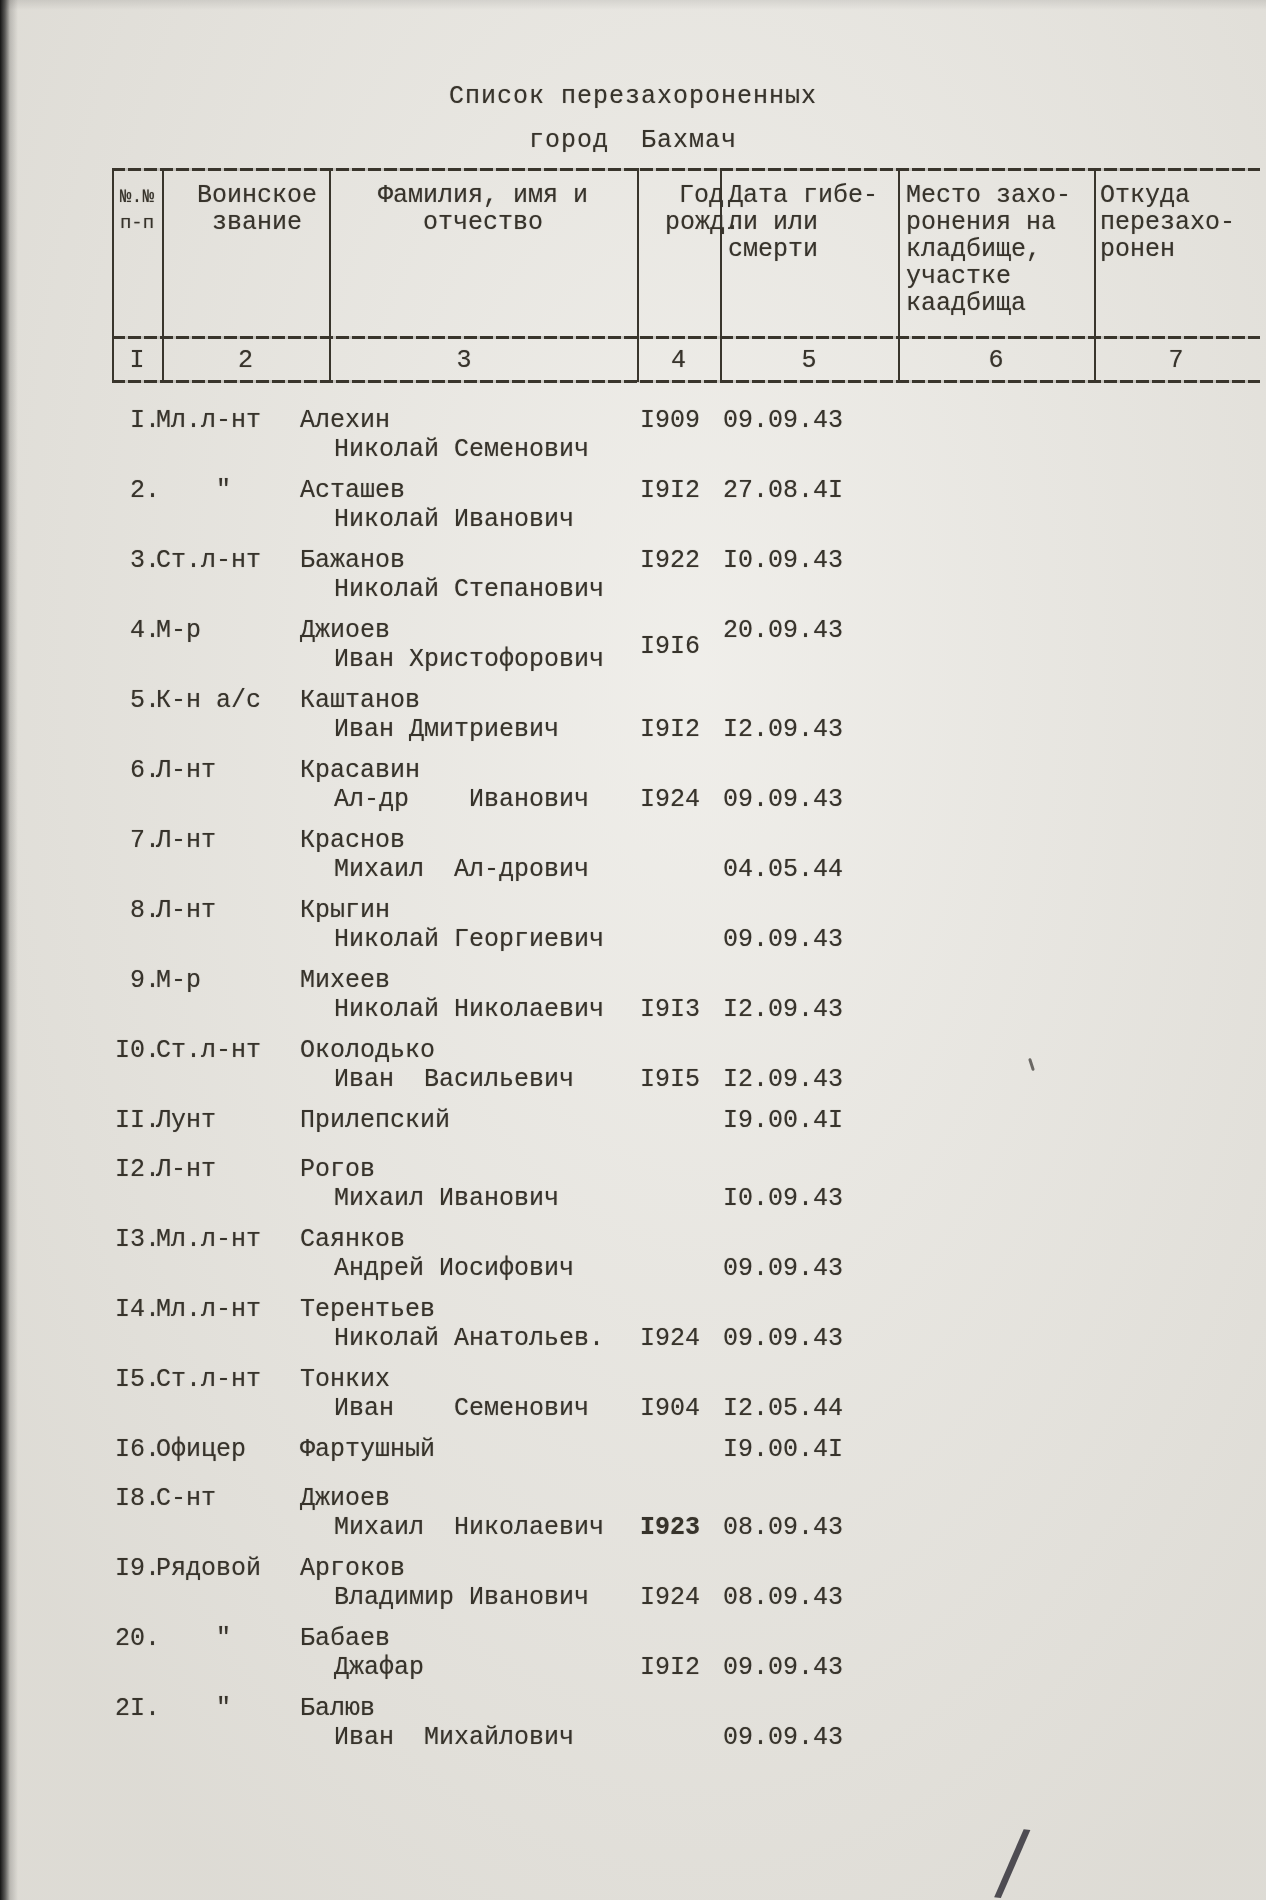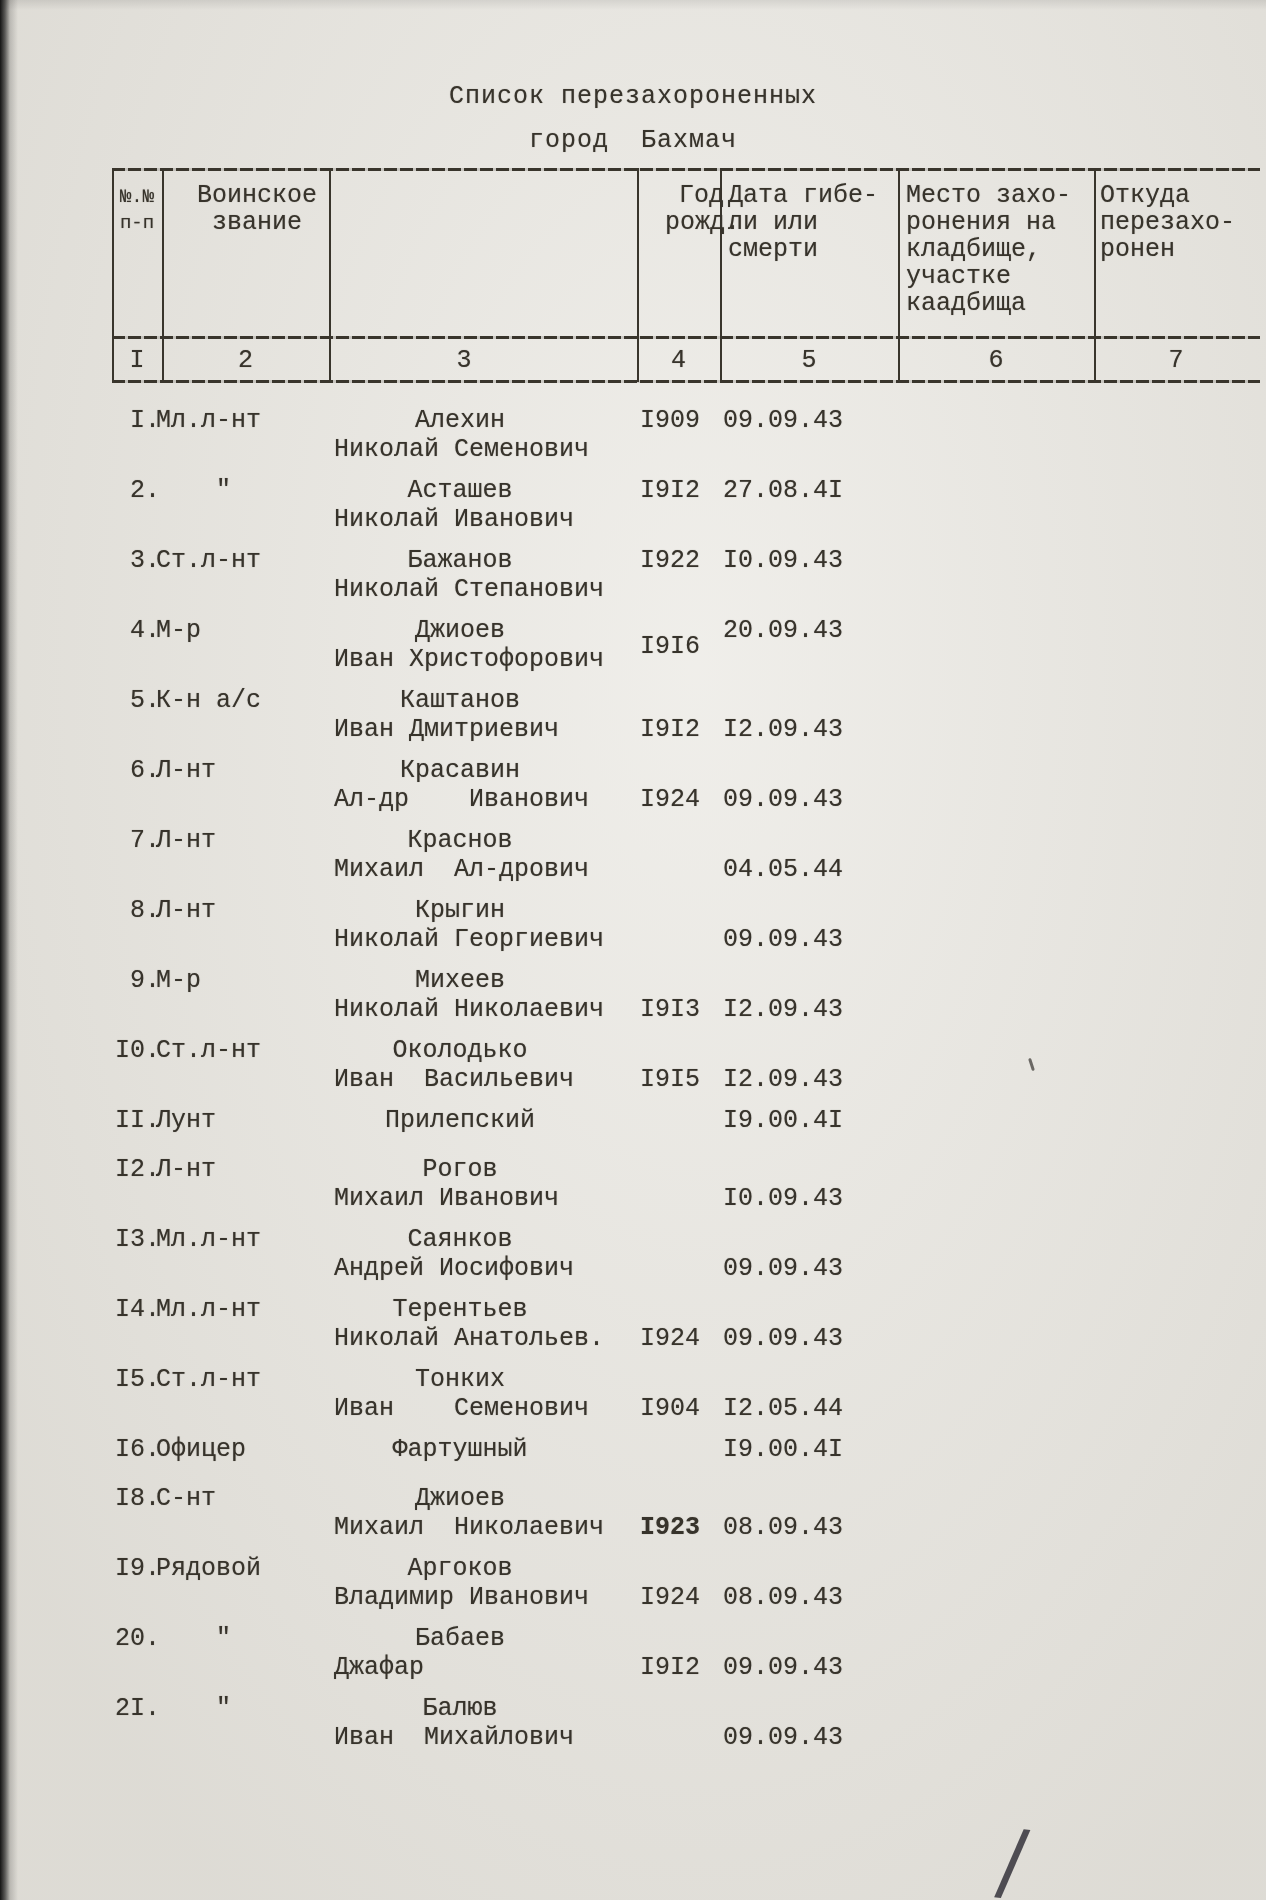--- a/index.html
+++ b/index.html
@@ -63,21 +63,21 @@
   .rows{
     position:absolute;left:0;top:406px;width:1266px;
   }
   .row{position:relative;height:58px;margin-bottom:12px;}
   .row.single{height:29px;margin-bottom:20px;}
   .cell{
     position:absolute;top:0;font-size:25px;line-height:29px;white-space:pre;
   }
   .num{left:100px;width:60px;text-align:right;}
   .rank{left:156px;}
-  .surname{left:300px;width:320px;text-align:center;}
+  .surname{left:300px;width:320px;}
   .fullname{left:334px;top:29px;}
   .year{left:640px;}
   .date{left:723px;}
   .pen-slash{
     position:absolute;left:998px;top:1818px;
     font-size:86px;color:#4e4c52;font-family:"DejaVu Serif",serif;
     transform:rotate(6deg);line-height:86px;
   }
   .pen-dot{
     position:absolute;left:1030px;top:1058px;width:3px;height:13px;
@@ -102,20 +102,22 @@
   <div class="vline" style="left:329px;"></div>
   <div class="vline" style="left:637px;"></div>
   <div class="vline" style="left:720px;"></div>
   <div class="vline" style="left:898px;"></div>
   <div class="vline" style="left:1094px;"></div>
 
   <div class="hcell h1 ink">№.№
 п-п</div>
   <div class="hcell h2 ink">Воинское
 звание</div>
+  <div class="hcell h3 ink">Фамилия, имя и
+отчество</div>
   <div class="hcell h4 ink">Год
 рожд.</div>
   <div class="hcell h5 ink">Дата гибе-
 ли или
 смерти</div>
   <div class="hcell h6 ink">Место захо-
 ронения на
 кладбище,
 участке
 каадбища</div>

